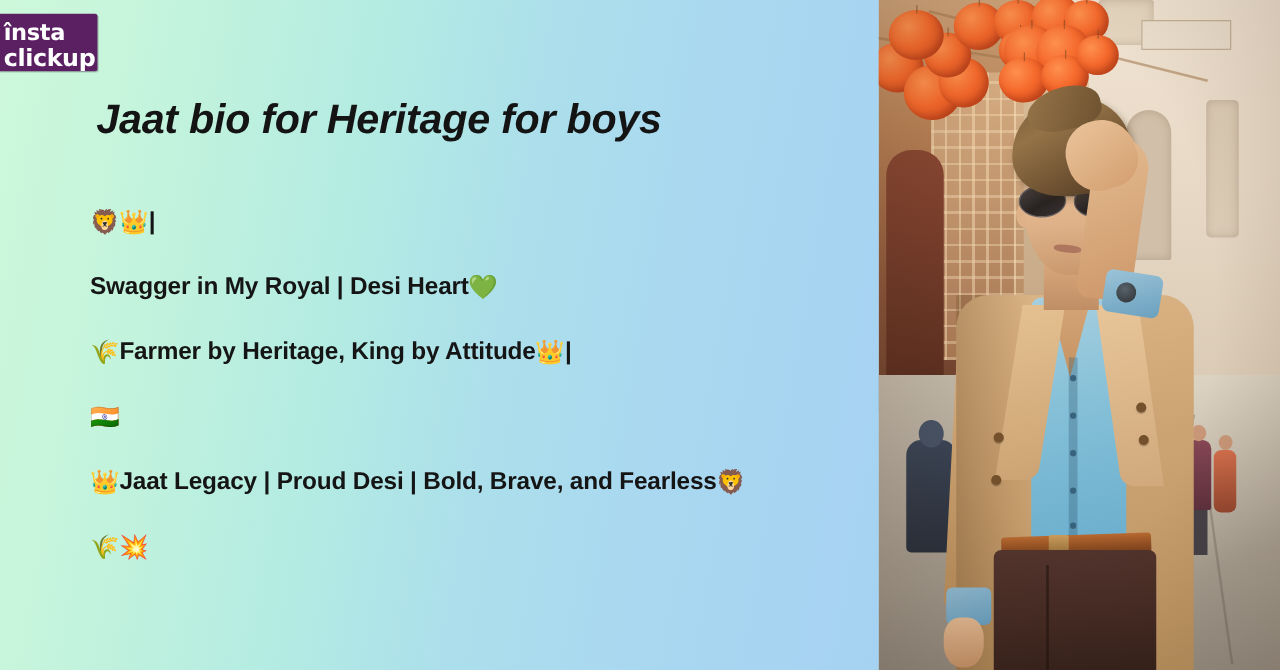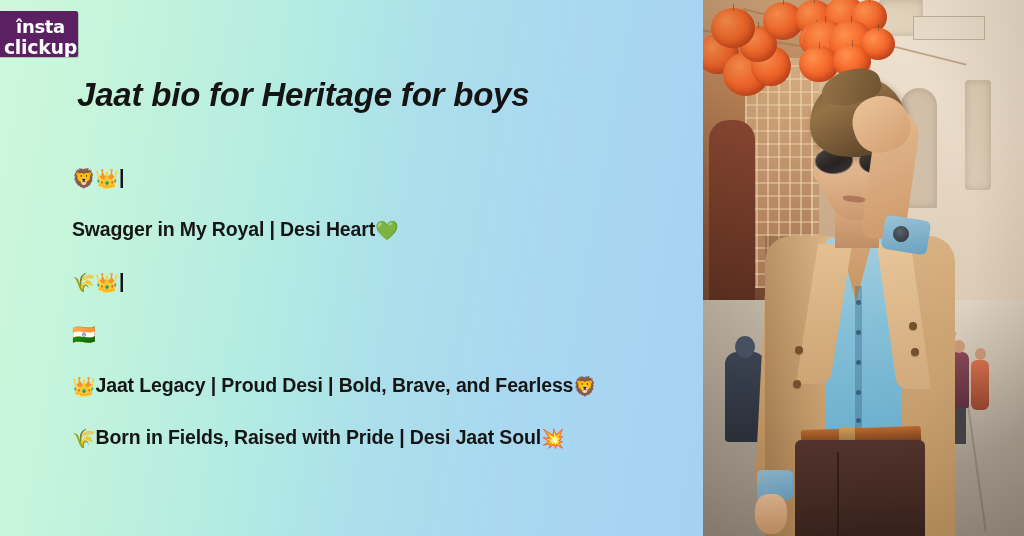--- a/index.html
+++ b/index.html
@@ -8,21 +8,20 @@
     background: #ffffff;
   }
   body {
     font-family: "Liberation Sans", sans-serif;
   }
   .canvas {
     position: relative;
     width: 1024px;
     height: 536px;
     overflow: hidden;
-    text-align: center;
   }
 
   
   .left-panel {
     position: absolute;
     left: 0;
     top: 0;
     width: 704px;
     height: 536px;
     background: linear-gradient(100deg,
@@ -444,37 +443,37 @@
         <span> |</span>
     </div>
 
     <div class="bio-line">
       <span>Swagger in My Royal | Desi Heart </span>
         <span class="emoji">💚</span>
     </div>
 
     <div class="bio-line">
       <span class="emoji">🌾</span>
+        <span> Farmer by Heritage, King by Attitude </span>
         <span class="emoji">👑</span>
         <span> |</span>
     </div>
 
     <div class="bio-line">
         <span class="emoji">🇮🇳</span>
     </div>
 
     <div class="bio-line">
       <span class="emoji">👑</span>
         <span> Jaat Legacy | Proud Desi | Bold, Brave, and Fearless </span>
         <span class="emoji">🦁</span>
     </div>
 
     <div class="bio-line">
       <span class="emoji">🌾</span>
-        <span> Born in Fields, Raised with Pride | Desi Jaat Soul </span>
         <span class="emoji">💥</span>
     </div>
 
   </div>
 
   <div class="photo">
 
     <div class="ph-layer ph-wall-left"></div>
     <div class="ph-layer ph-wall-right"></div>
     <div class="ph-layer ph-wall-mid"></div>

